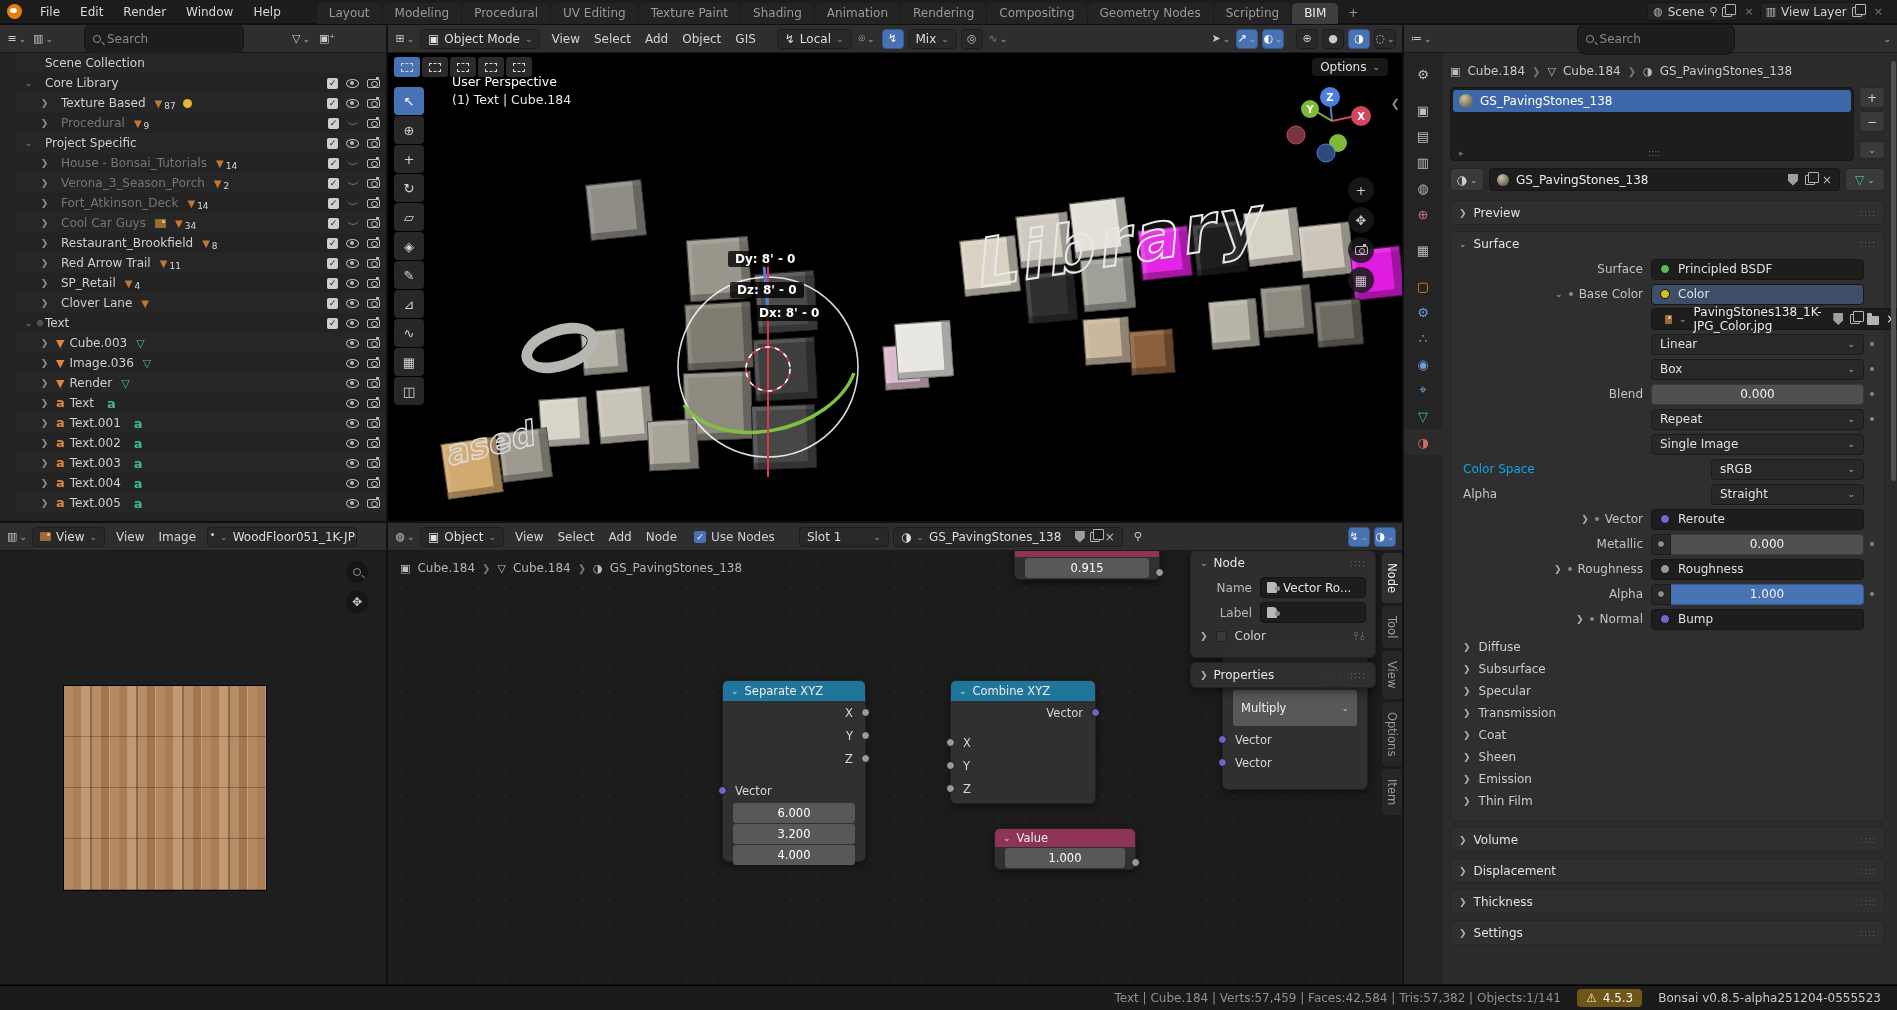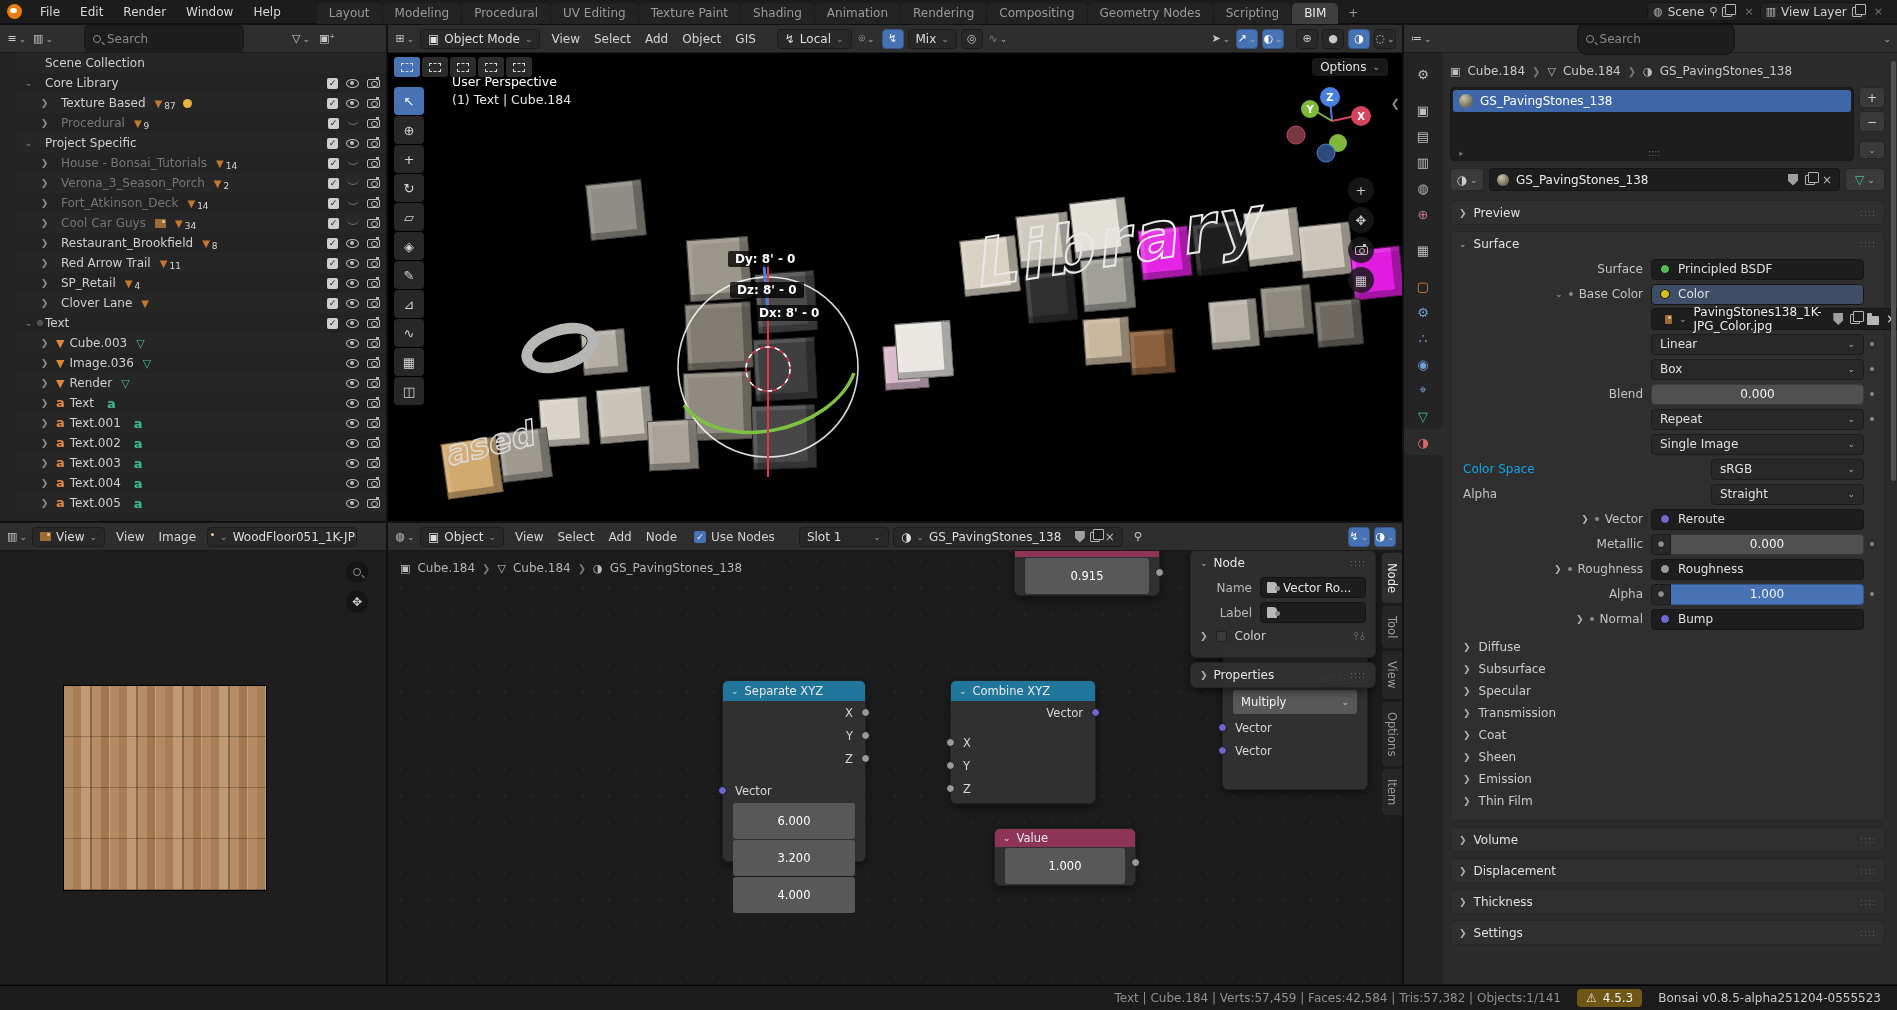--- a/index.html
+++ b/index.html
@@ -107,22 +107,22 @@
   .node { position:absolute; background:#303030; border:1px solid #222; border-radius:6px; box-shadow:0 3px 8px rgba(0,0,0,.5); z-index:4; }
   .node-h { height:20px; border-radius:5px 5px 0 0; display:flex; align-items:center; gap:6px; padding:0 8px; color:#eaeaea; font-size:11.5px; }
   .node-h .car { font-size:9px; color:#ddd; }
   .nh-conv { background:#20759a; }
   .nh-input { background:#8e3457; }
   .sockrow { position:relative; height:23px; display:flex; align-items:center; padding:0 12px; color:#d6d6d6; font-size:11.5px; }
   .sockrow.out { justify-content:flex-end; }
   .sock { position:absolute; width:9px; height:9px; border-radius:50%; background:#9a9a9a; border:1px solid #101010; top:7px; }
   .sock.in { left:-5px; } .sock.out { right:-5px; }
   .sock.purple { background:#6b66c8; }
-  .nfield { margin:1px 10px; height:36px; background:#585858; border-radius:3px; color:#fff; display:flex; align-items:center; justify-content:center; font-size:11.5px; }
-  .ndrop { margin:2px 10px; height:24px; background:#585858; border-radius:3px; color:#f0f0f0; display:flex; align-items:center; padding:0 8px; font-size:11.5px;gap:23px; }
+  .nfield { margin:1px 10px; height:20px; background:#585858; border-radius:3px; color:#fff; display:flex; align-items:center; justify-content:center; font-size:11.5px; }
+  .ndrop { margin:2px 10px; height:36px; background:#585858; border-radius:3px; color:#f0f0f0; display:flex; align-items:center; padding:0 8px; font-size:11.5px;gap:23px; }
   .ndrop .car { margin-left:auto; font-size:9px; color:#cfcfcf; }
   #npanel, #npanel2 { position:absolute; background:rgba(47,47,47,.97); border:1px solid #242424; border-radius:6px; z-index:10; box-shadow:0 3px 10px rgba(0,0,0,.5); }
   .np-h { display:flex; align-items:center; gap:6px; padding:5px 9px; color:#e6e6e6; }
   .np-grip { margin-left:auto; color:#6f6f6f; font-size:9px; letter-spacing:1px; }
   .np-row { display:flex; align-items:center; gap:8px; padding:2px 9px; }
   .np-lab { width:52px; text-align:right; color:#b9b9b9; }
   .np-field { flex:1; height:21px; background:#1d1d1d; border:1px solid #151515; border-radius:4px; display:flex; align-items:center; gap:6px; padding:0 6px; color:#e3e3e3; }
   .np-ficon { width:10px; height:11px; background:#b9b9b9; border-radius:1px 4px 1px 1px; position:relative; flex:none; }
   .np-ficon::after{ content:""; position:absolute; right:-3px; top:4px; width:5px; height:5px; border-radius:50%; background:#8a8a8a; }
   #sh-tabs { position:absolute; right:0; top:30px; display:flex; flex-direction:column; gap:3px; z-index:11; }

